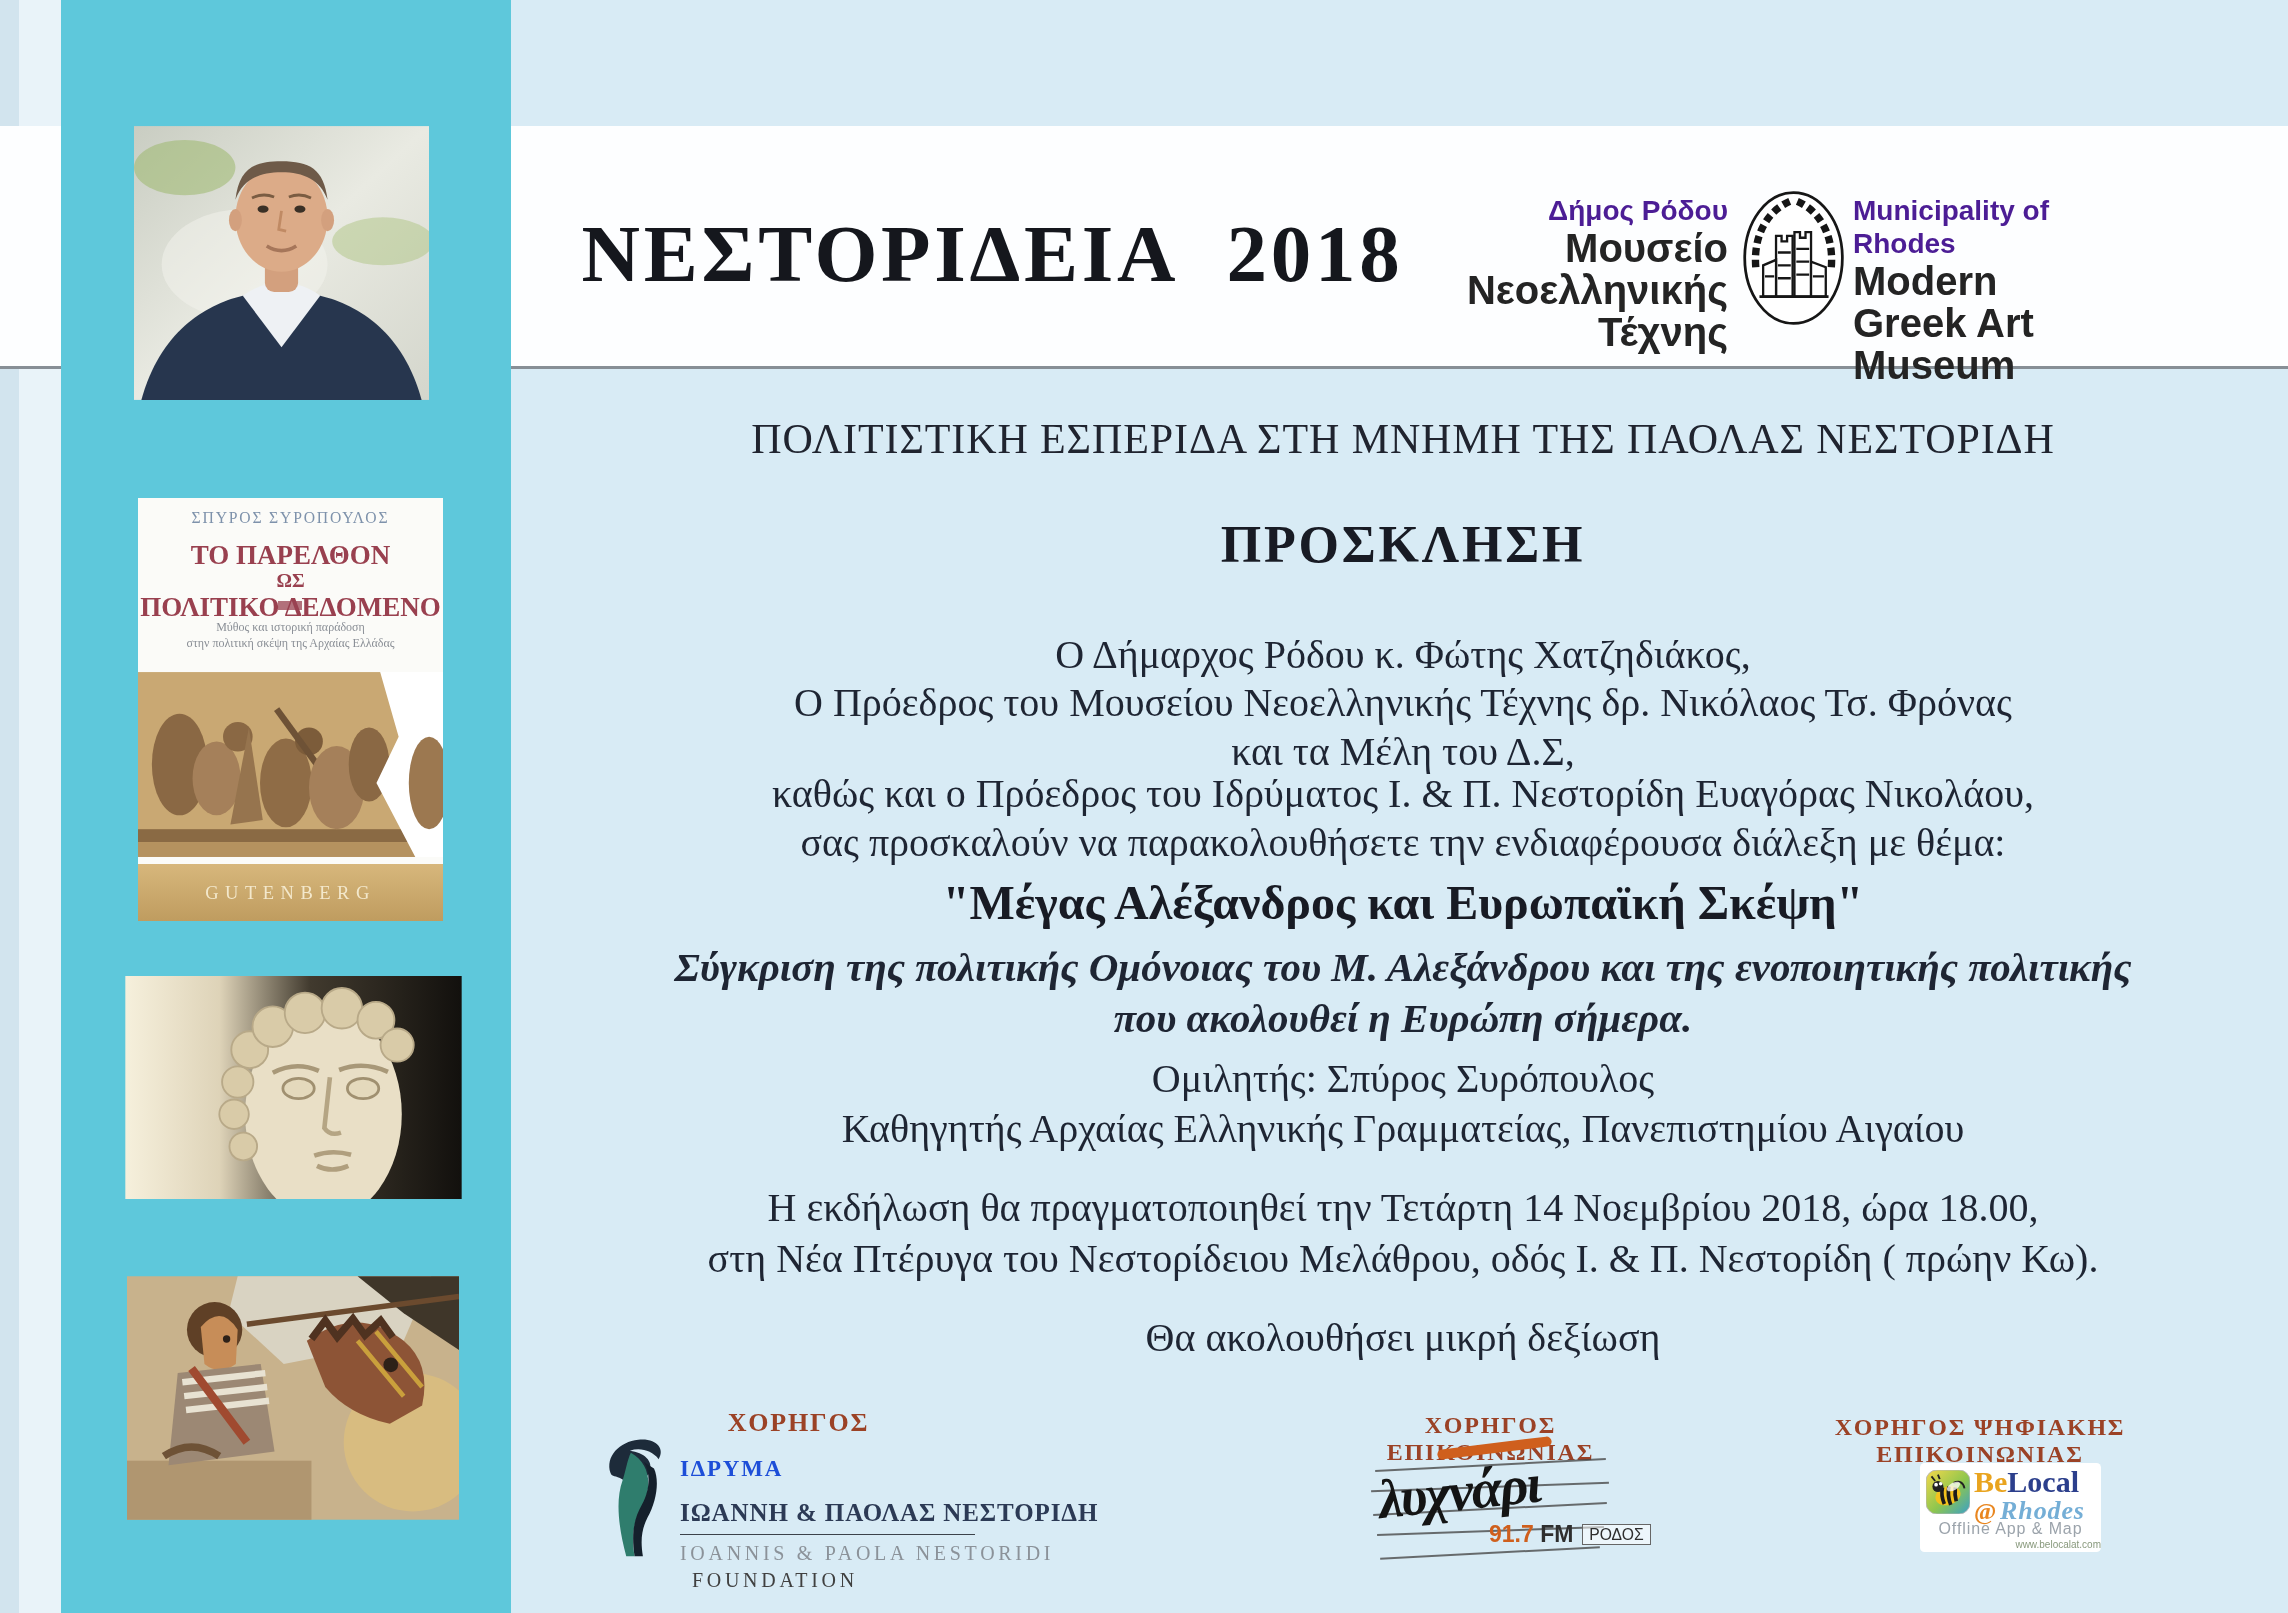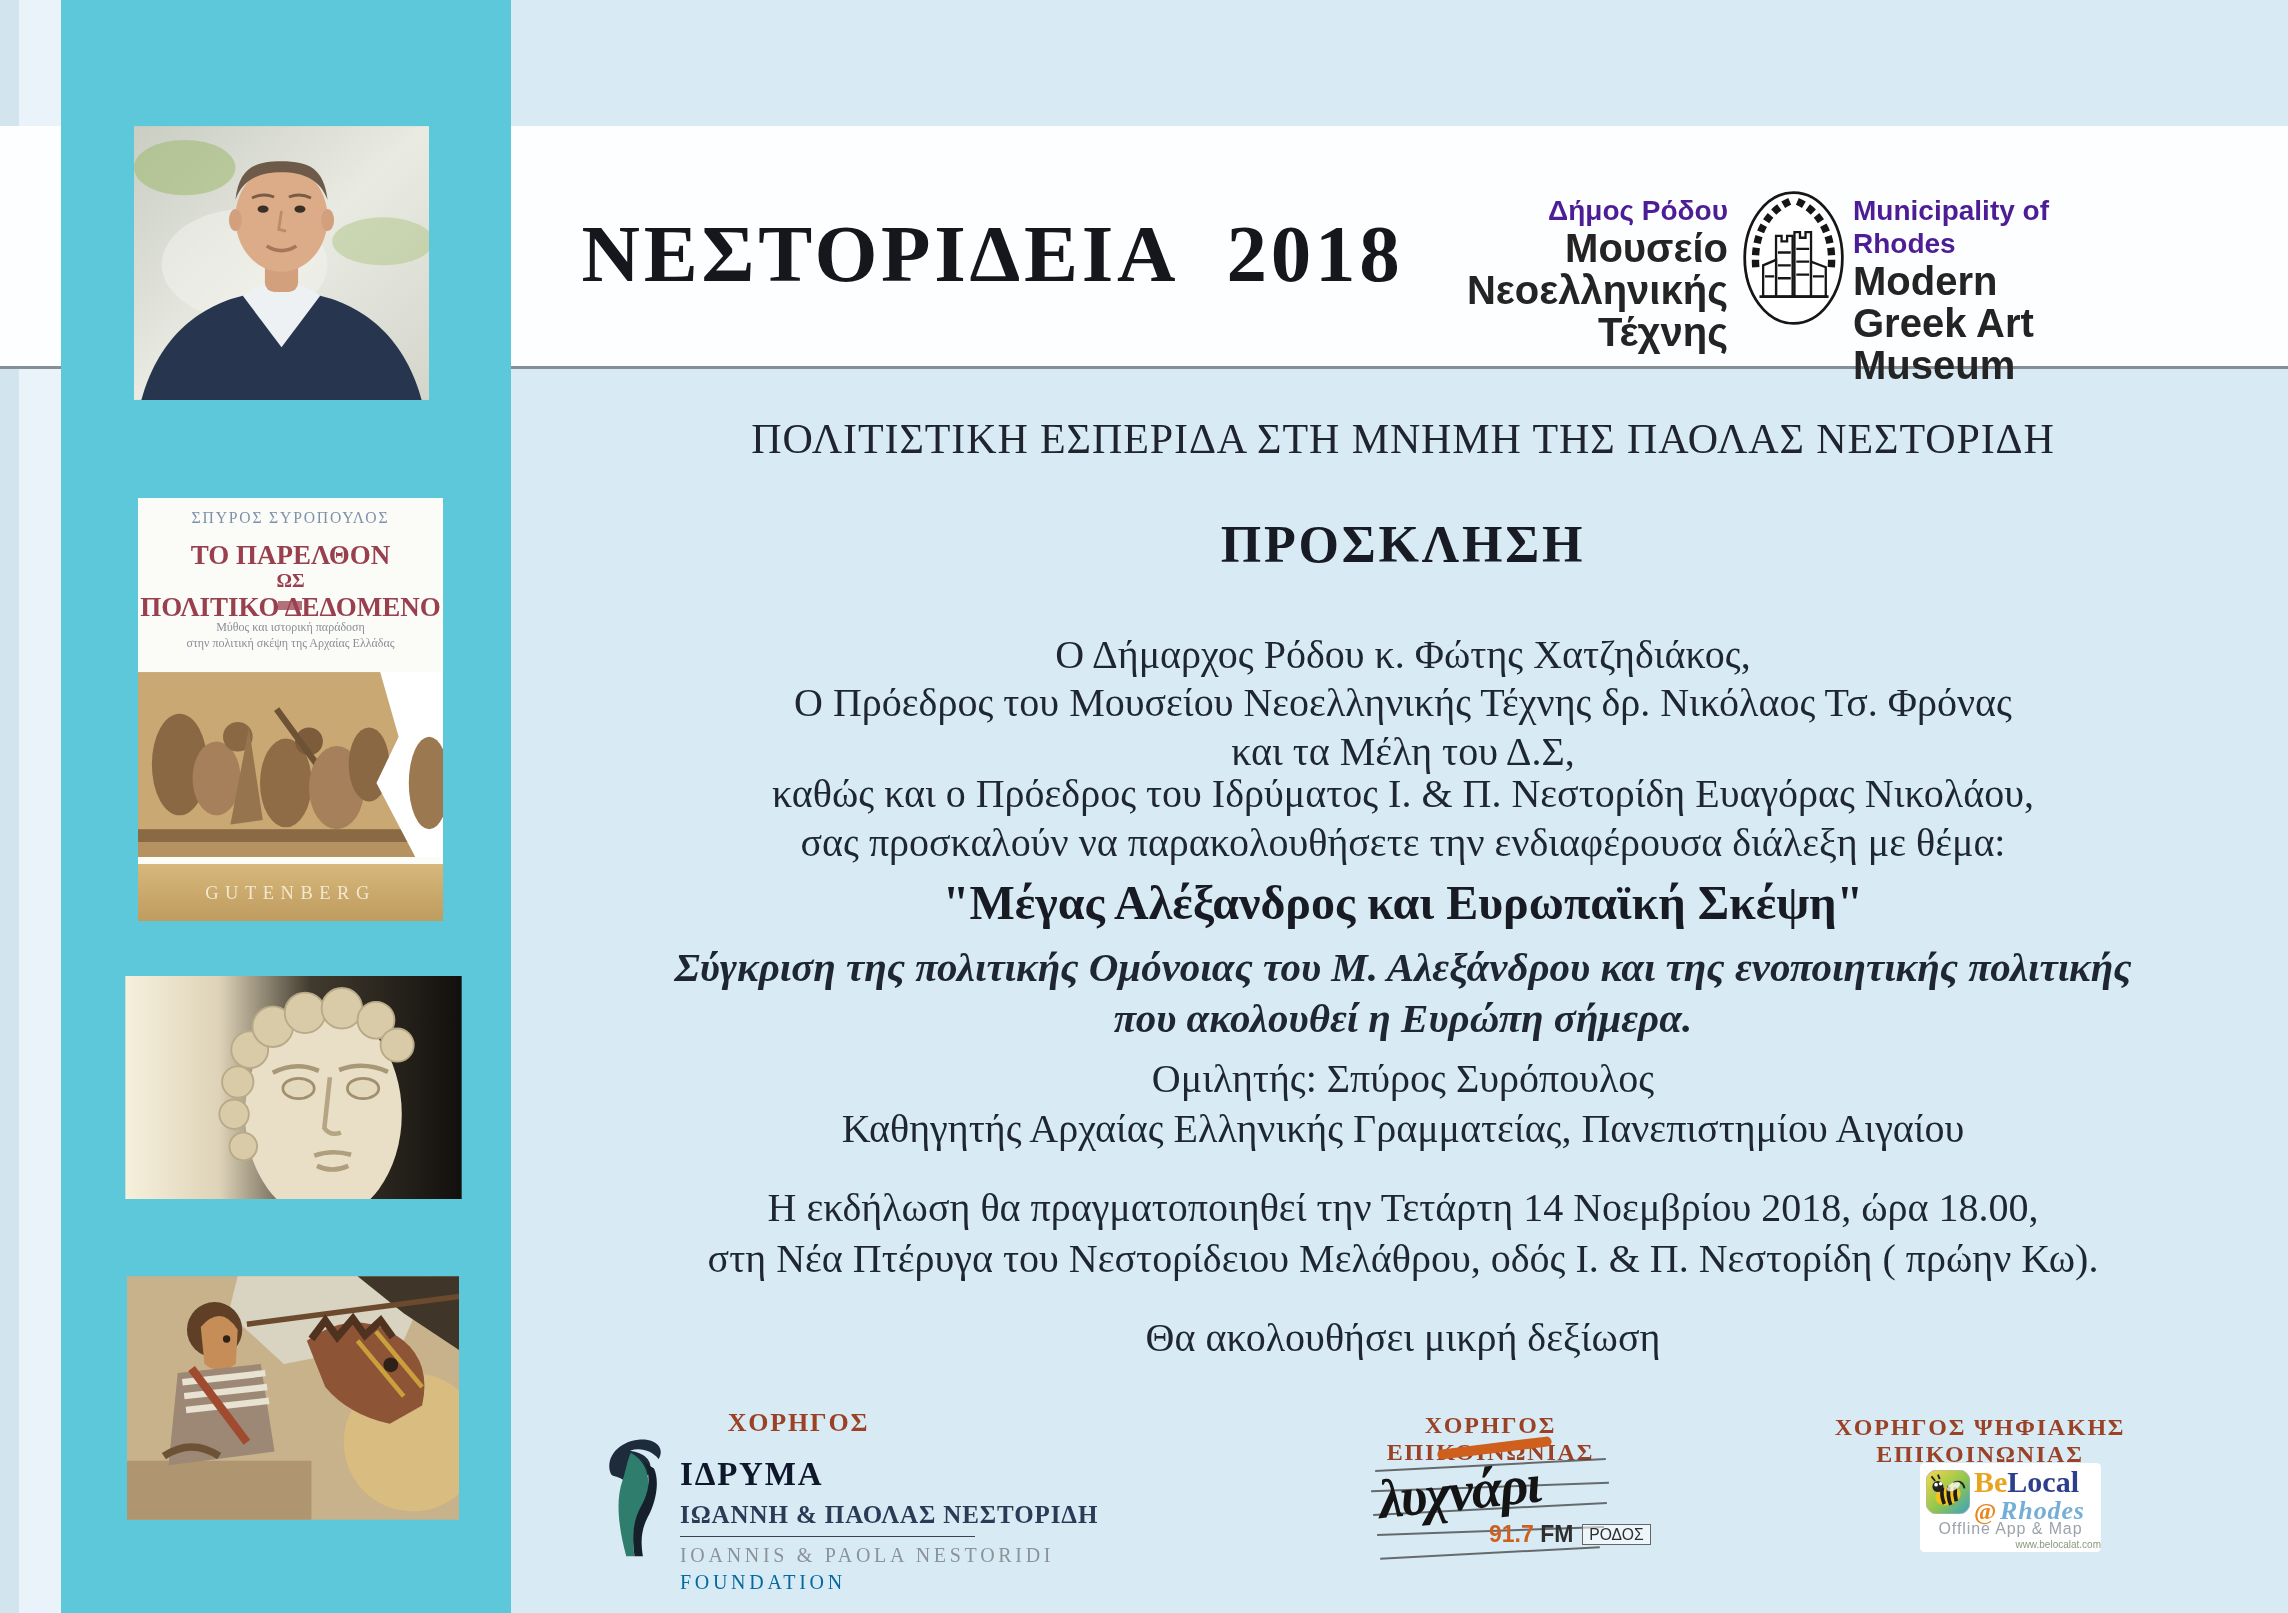--- a/index.html
+++ b/index.html
@@ -28,25 +28,25 @@
   
   .cline{position:absolute;left:517px;width:1772px;text-align:center;z-index:5;color:#1e2533;}
   .f-head{font-size:42px;font-weight:normal;letter-spacing:0.9px;color:#20242f;}
   .f-invite{font-size:52px;font-weight:bold;letter-spacing:2.8px;color:#181b24;}
   .f-body{font-size:40px;}
   .f-quote{font-size:48px;font-weight:bold;color:#181b24;}
   .f-ital{font-size:41px;font-weight:bold;font-style:italic;}
   
   .sp-label{position:absolute;z-index:5;text-align:center;font-weight:bold;color:#9b4226;letter-spacing:1.8px;}
   .fnd-text{position:absolute;left:680px;top:1456px;z-index:5;width:295px;}
-  .fnd-l1{font-size:33px;font-weight:bold;color:#0f172a;letter-spacing:1.8px;margin-bottom:8px;}
+  .fnd-l1{font-size:23px;font-weight:bold;color:#1d4ed8;letter-spacing:1.8px;margin-bottom:17px;}
   .fnd-l2{font-size:25px;font-weight:bold;color:#2c3a55;letter-spacing:0.9px;padding-bottom:6.5px;
           border-bottom:1.8px solid #3c424a;margin-bottom:7.4px;white-space:nowrap;}
   .fnd-l3{font-size:20px;color:#8b9299;letter-spacing:3.7px;margin-bottom:4.6px;white-space:nowrap;}
-  .fnd-l4{font-size:20px;color:#0369a1;letter-spacing:3.7px;}
+  .fnd-l4{font-size:20px;color:#404040;letter-spacing:3.7px;margin-left:12px;}
   .radio{position:absolute;left:1371px;top:1436px;width:249px;height:138px;z-index:5;}
   .staff{position:absolute;height:1.8px;background:#4a4a4a;opacity:.8;}
   .radio-name{position:absolute;left:7.4px;top:24px;font-size:55px;font-weight:bold;font-style:italic;
       color:#141414;transform:rotate(-6deg);letter-spacing:-1.8px;z-index:6;}
   .radio-brush{position:absolute;left:66px;top:7.4px;width:115px;height:10px;background:#cf5f1d;
       border-radius:5.5px;transform:rotate(-7deg);z-index:6;}
   .radio-row{position:absolute;left:118px;top:85px;display:flex;align-items:center;z-index:7;
       font-family:"Liberation Sans","DejaVu Sans",sans-serif;}
   .radio-freq{font-size:23px;font-weight:bold;color:#cf5f1d;}
   .radio-fm{font-size:23px;font-weight:bold;color:#2e2e2e;margin-left:6.5px;}

